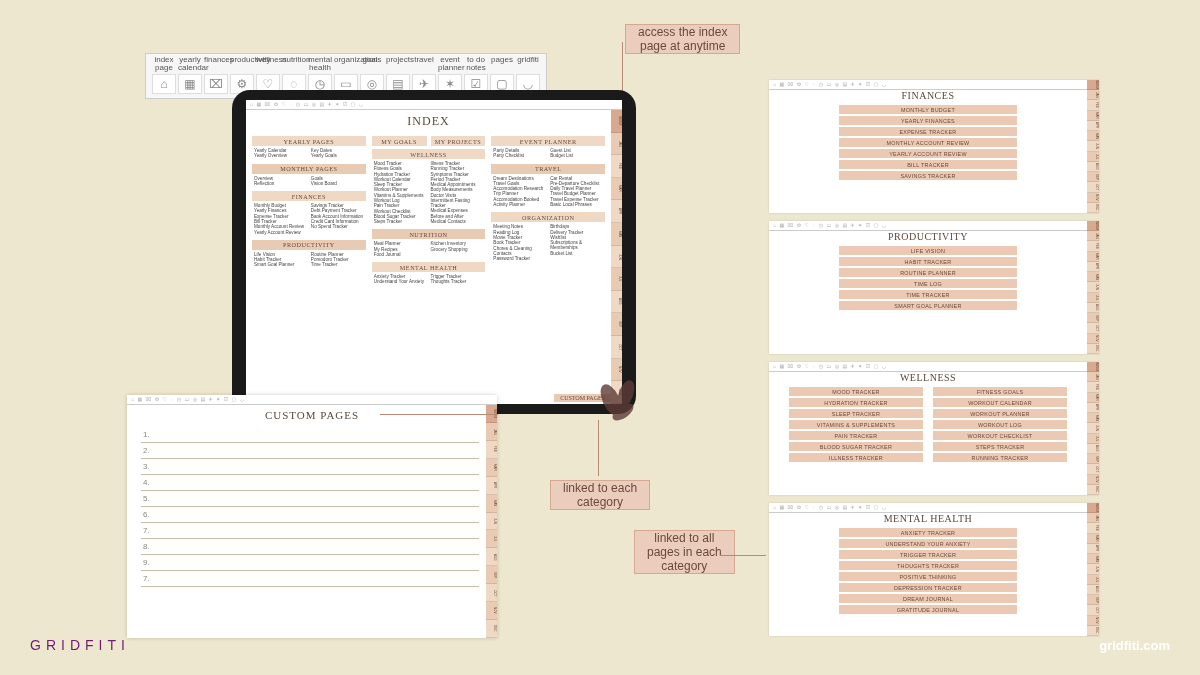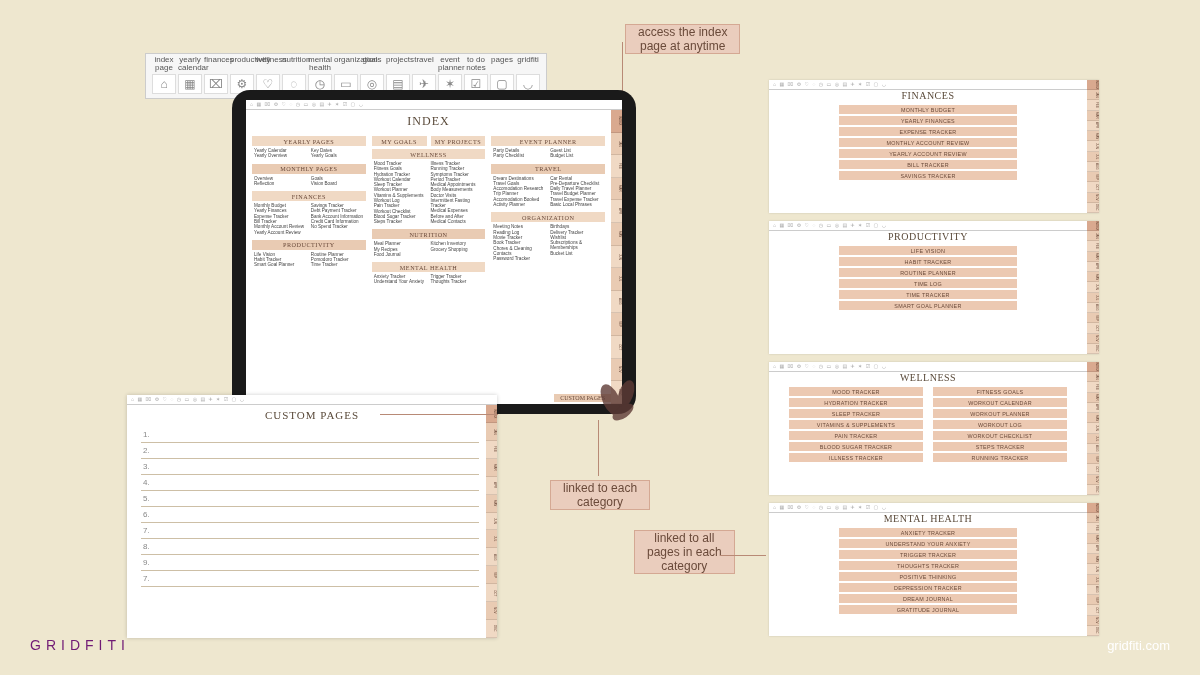--- a/index.html
+++ b/index.html
@@ -170,21 +170,21 @@
 .leaf svg { width: 100%; height: 100%; }
 
 
 .wm-left {
   position: absolute; left: 30px; bottom: 22px;
   color: #701a75; font-size: 14px; letter-spacing: 5px;
   font-weight: 300;
 }
 .wm-right {
   position: absolute; right: 30px; bottom: 22px;
-  color: #fff; font-size: 13px; font-weight: 400;
+  color: #fff; font-size: 13px; font-weight: 700;
 }
 </style>
 </head>
 <body>
 
 <div class="toolbar-strip">
   <div class="toolbar-labels">
       <span>index page</span>
       <span>yearly calendar</span>
       <span>finances</span>

